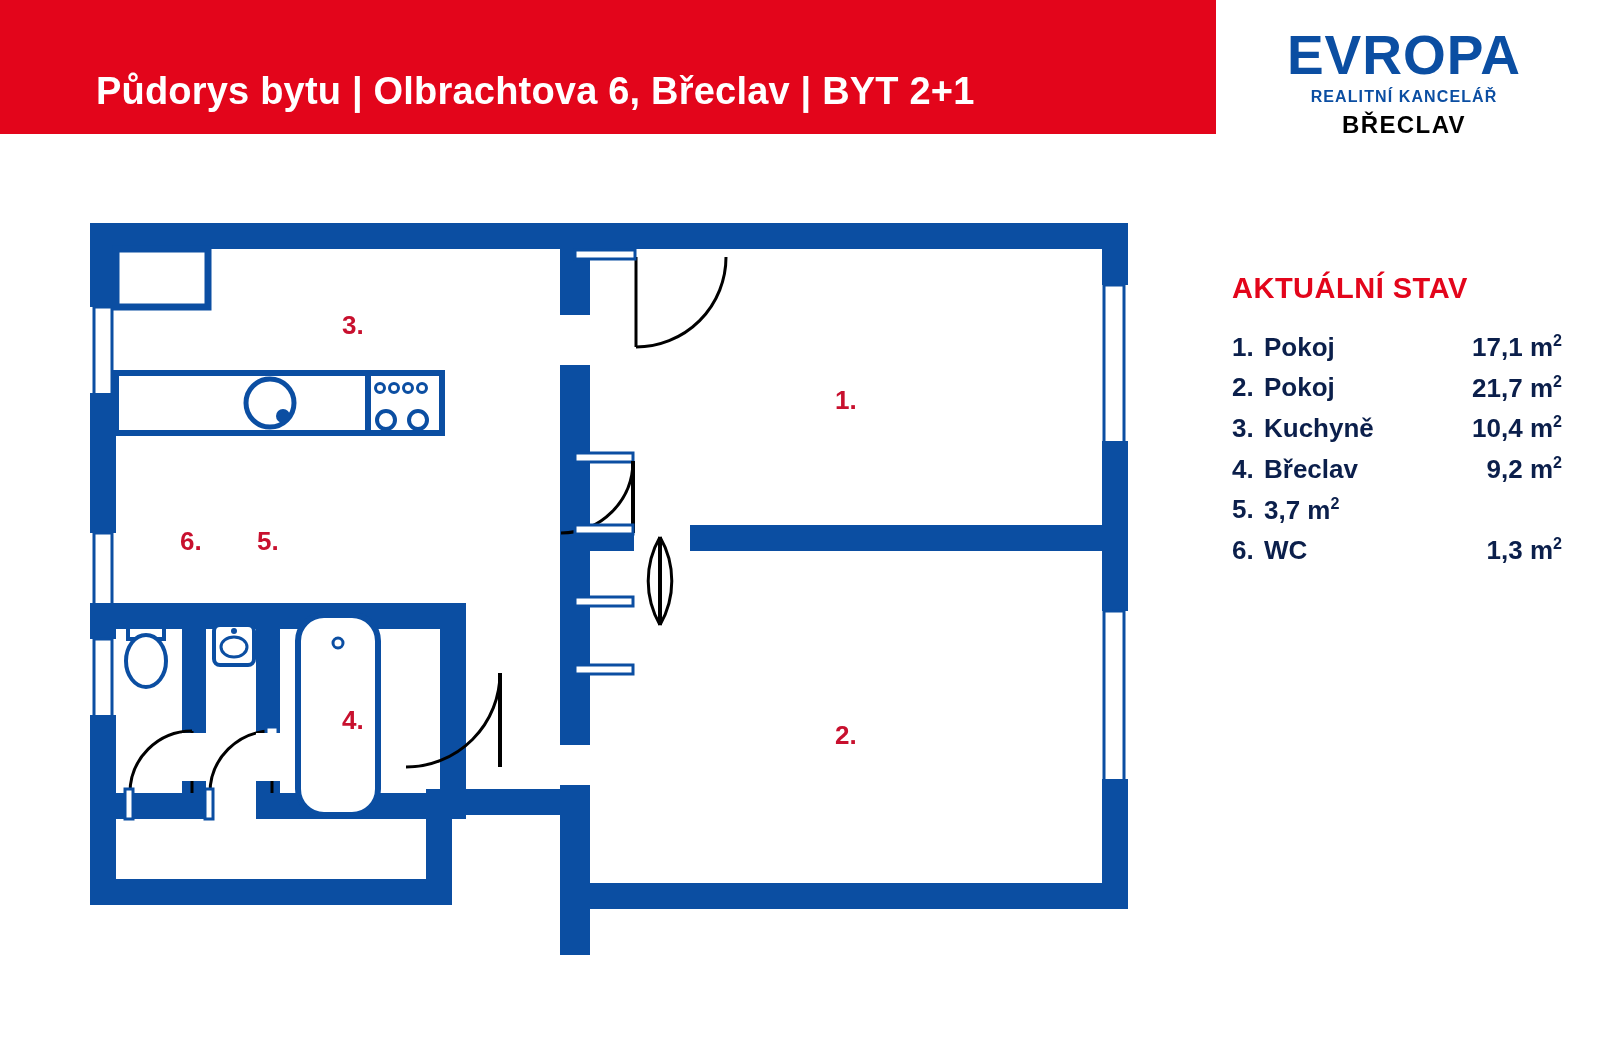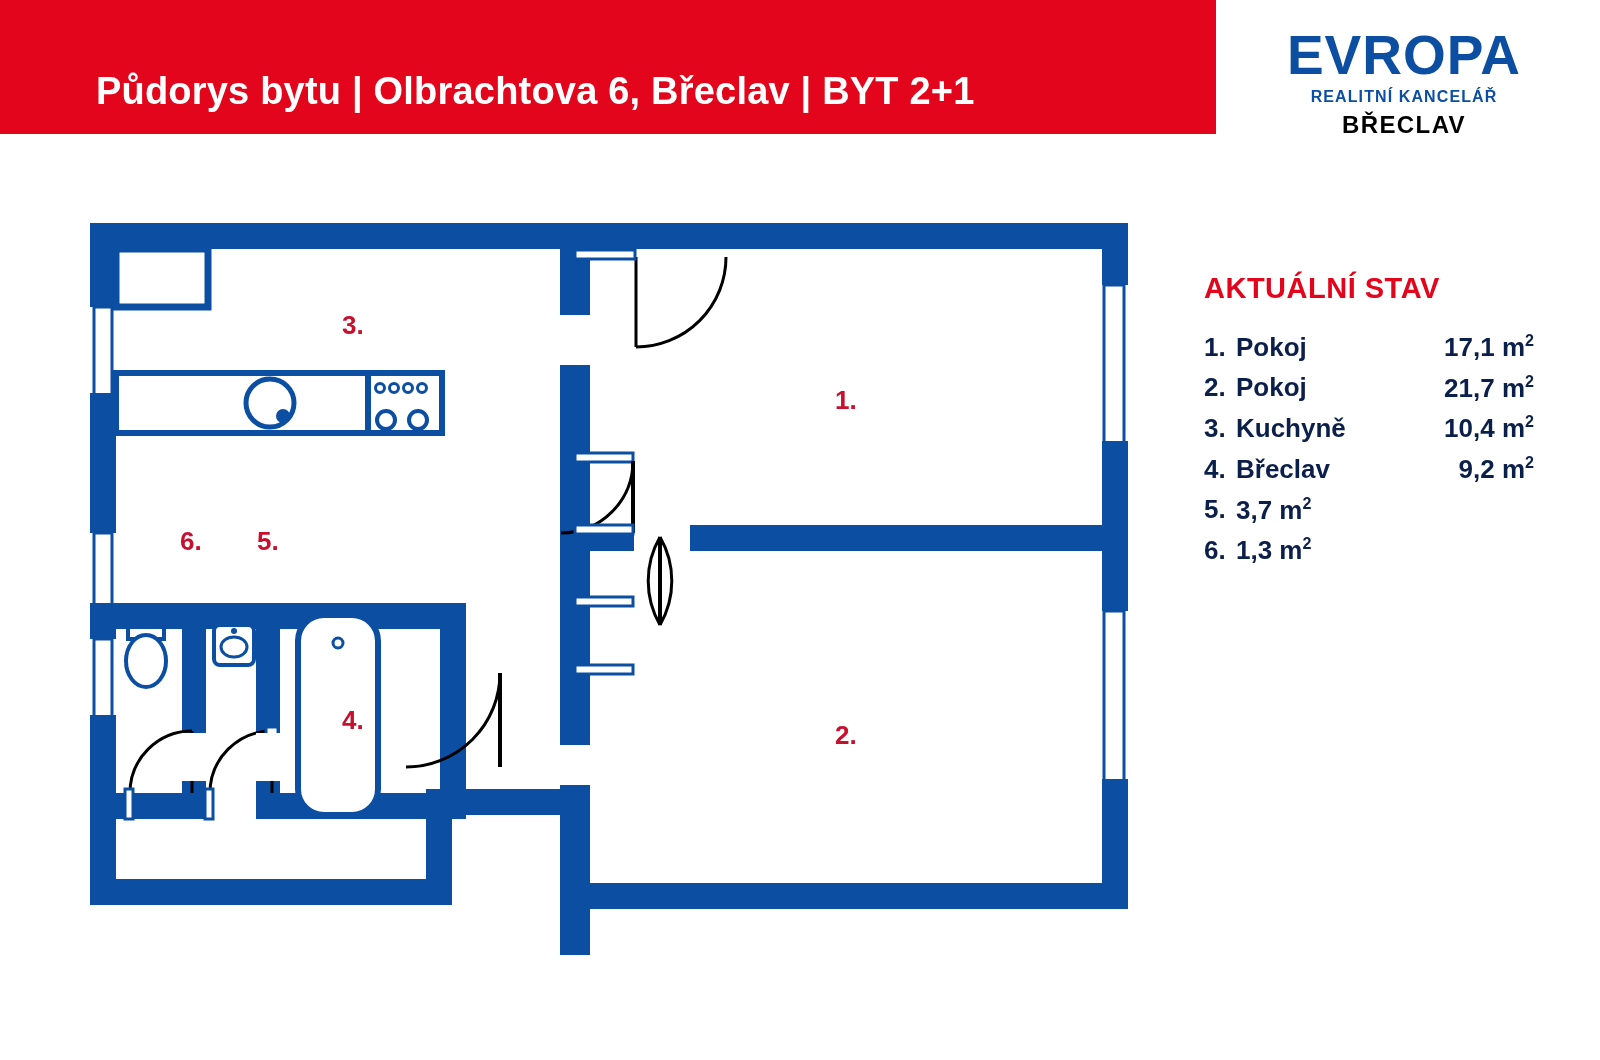--- a/index.html
+++ b/index.html
@@ -63,21 +63,21 @@
     font-weight: bold;
     color: #000000;
     letter-spacing: 1.4px;
     line-height: 1;
     margin-top: 8px;
   }
 
   
   #legend {
     position: absolute;
-    left: 1204px;
+    left: 1232px;
     top: 272px;
     width: 330px;
   }
   #legend-title {
     color: #e3051b;
     font-size: 29px;
     font-weight: bold;
     letter-spacing: 0.5px;
     margin-bottom: 26px;
   }
@@ -157,20 +157,21 @@
     <span class="lg-area"><span>9,2 m</span><sup>2</sup></span>
   </div>
 
   <div class="legend-row">
     <span class="lg-num">5.</span>
     <span class="lg-area"><span>3,7 m</span><sup>2</sup></span>
   </div>
 
   <div class="legend-row">
     <span class="lg-num">6.</span>
+    <span class="lg-name">WC</span>
     <span class="lg-area"><span>1,3 m</span><sup>2</sup></span>
   </div>
 </div>
 
 <div id="floorplan">
   <svg width="1100" height="760" viewBox="0 0 1100 760">
 
     <g fill="#0b4ea2">
 
       <rect x="20" y="28" width="500" height="26"></rect>

